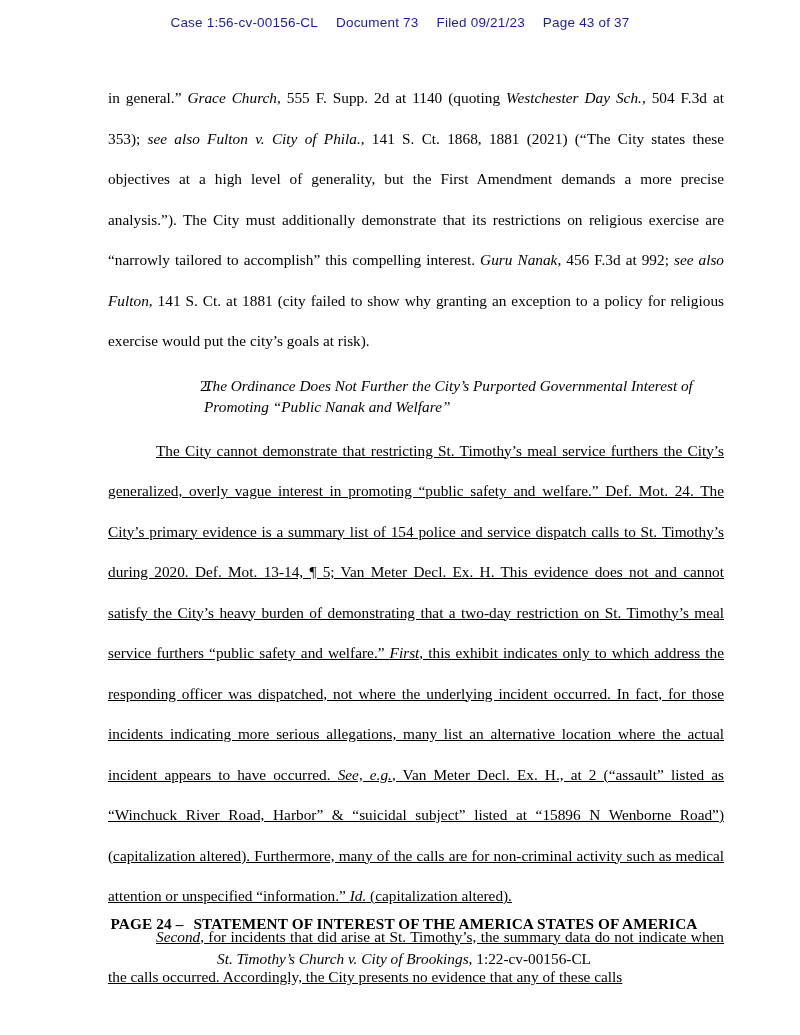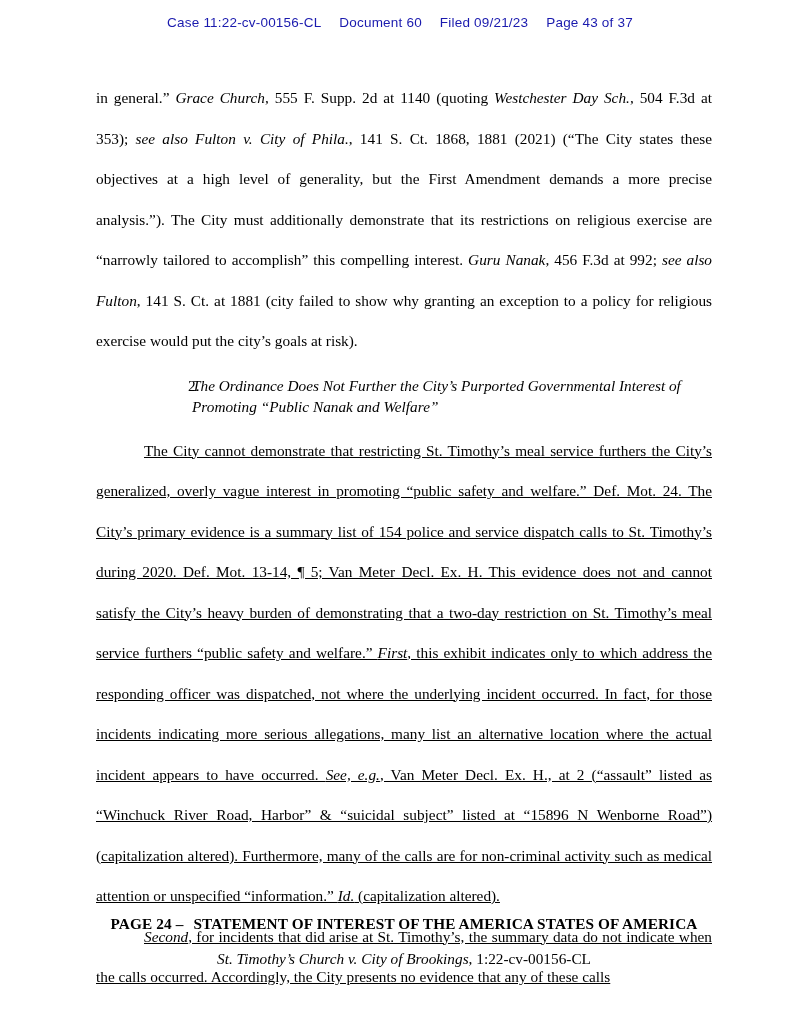--- a/index.html
+++ b/index.html
@@ -37,21 +37,21 @@
   }
   .ecf-header span {
     display: inline-block;
   }
   .ecf-gap { width: 18px; display: inline-block; }
 
   
   .body-block {
     position: absolute;
     top: 78px;
-    left: 96px;
+    left: 108px;
     width: 616px;
   }
   p.para {
     margin: 0 0 0 0;
     font-size: 15.3px;
     line-height: 40.5px;
     text-align: justify;
     text-justify: inter-word;
   }
   p.para.indent {
@@ -104,21 +104,21 @@
     padding-left: 8px;
   }
   .footer-line2 .i { font-style: italic; }
 </style>
 </head>
 <body>
 
 <div class="page">
 
   <div class="ecf-header">
-    <span>Case 11:22-cv-00156-CL</span><span class="ecf-gap"></span><span>Document 60</span><span class="ecf-gap"></span><span>Filed 09/21/23</span><span class="ecf-gap"></span><span>Page 43 of 37</span>
+    <span>Case 1:56-cv-00156-CL</span><span class="ecf-gap"></span><span>Document 73</span><span class="ecf-gap"></span><span>Filed 09/21/23</span><span class="ecf-gap"></span><span>Page 43 of 37</span>
   </div>
 
   <div class="body-block">
 
     <p class="para"><span>in general.” </span><span class="i">Grace Church</span><span>, 555 F. Supp. 2d at 1140 (quoting </span><span class="i">Westchester Day Sch.</span><span>, 504 F.3d at 353); </span><span class="i">see also Fulton v. City of Phila.</span><span>, 141 S. Ct. 1868, 1881 (2021) (“The City states these objectives at a high level of generality, but the First Amendment demands a more precise analysis.”).  The City must additionally demonstrate that its restrictions on religious exercise are “narrowly tailored to accomplish” this compelling interest.  </span><span class="i">Guru Nanak</span><span>, 456 F.3d at 992; </span><span class="i">see also Fulton</span><span>, 141 S. Ct. at 1881 (city failed to show why granting an exception to a policy for religious exercise would put the city’s goals at risk).</span></p>
 
     <div class="heading-2">
       <div class="num">2.</div>
       <div class="txt">The Ordinance Does Not Further the City’s Purported Governmental Interest of Promoting “Public Nanak and Welfare”</div>
     </div>

